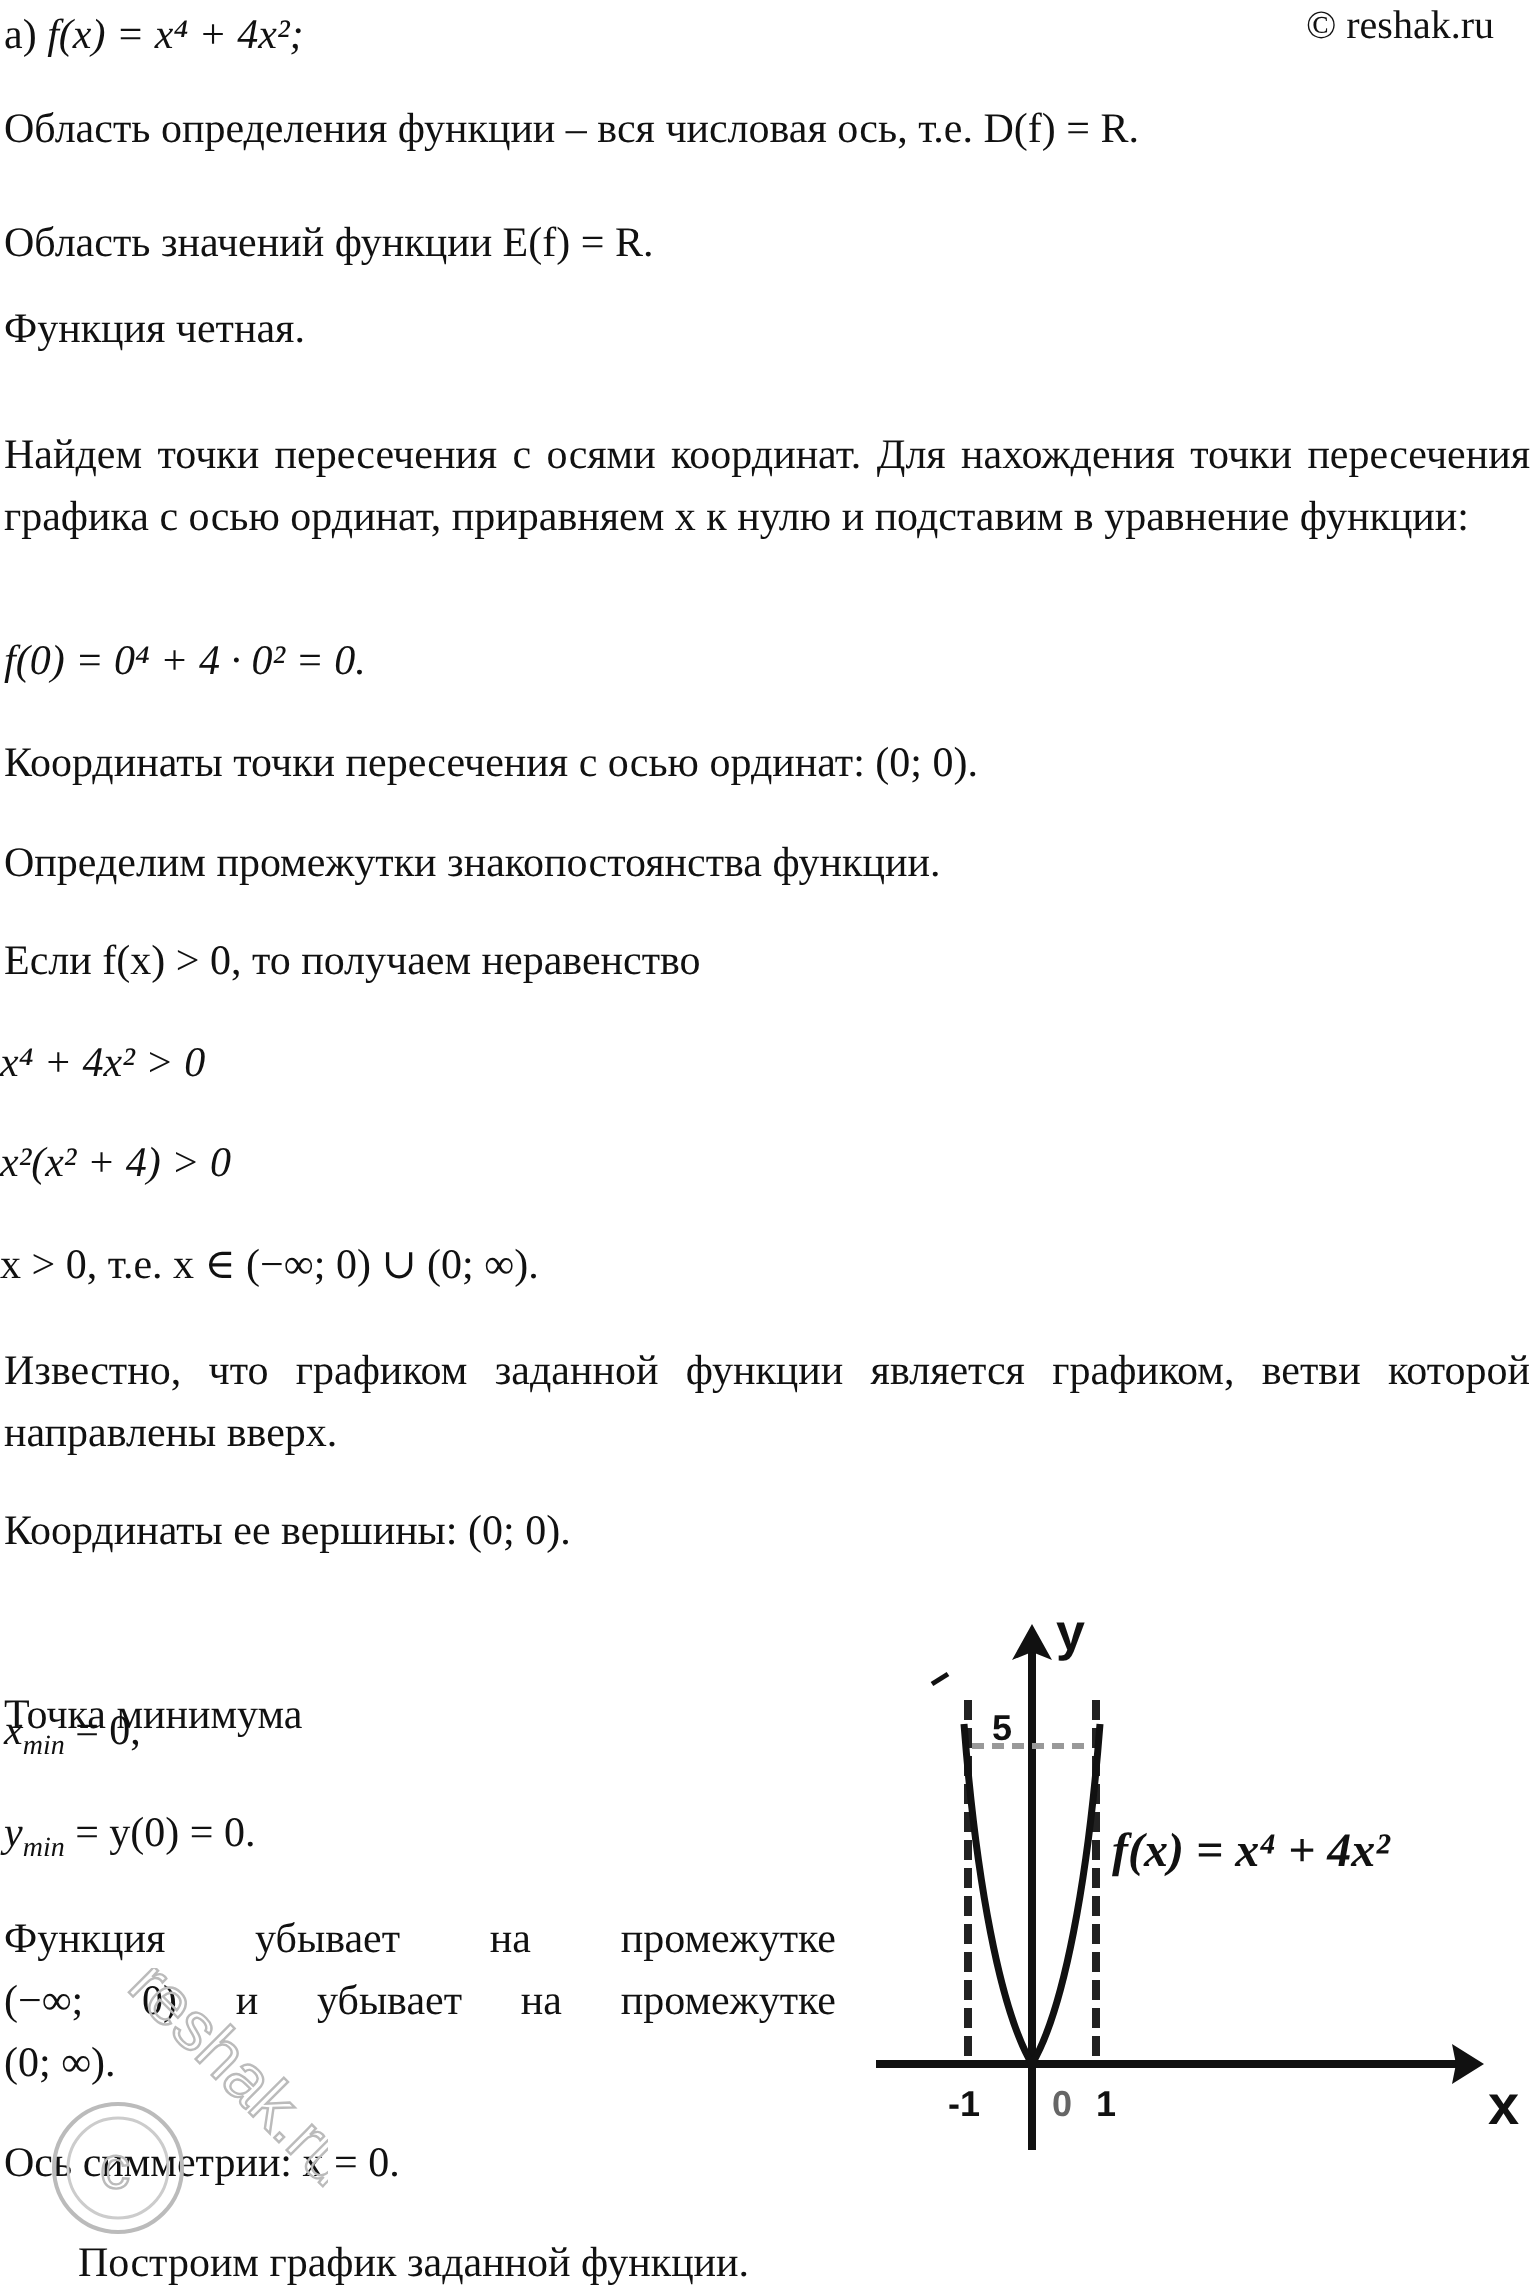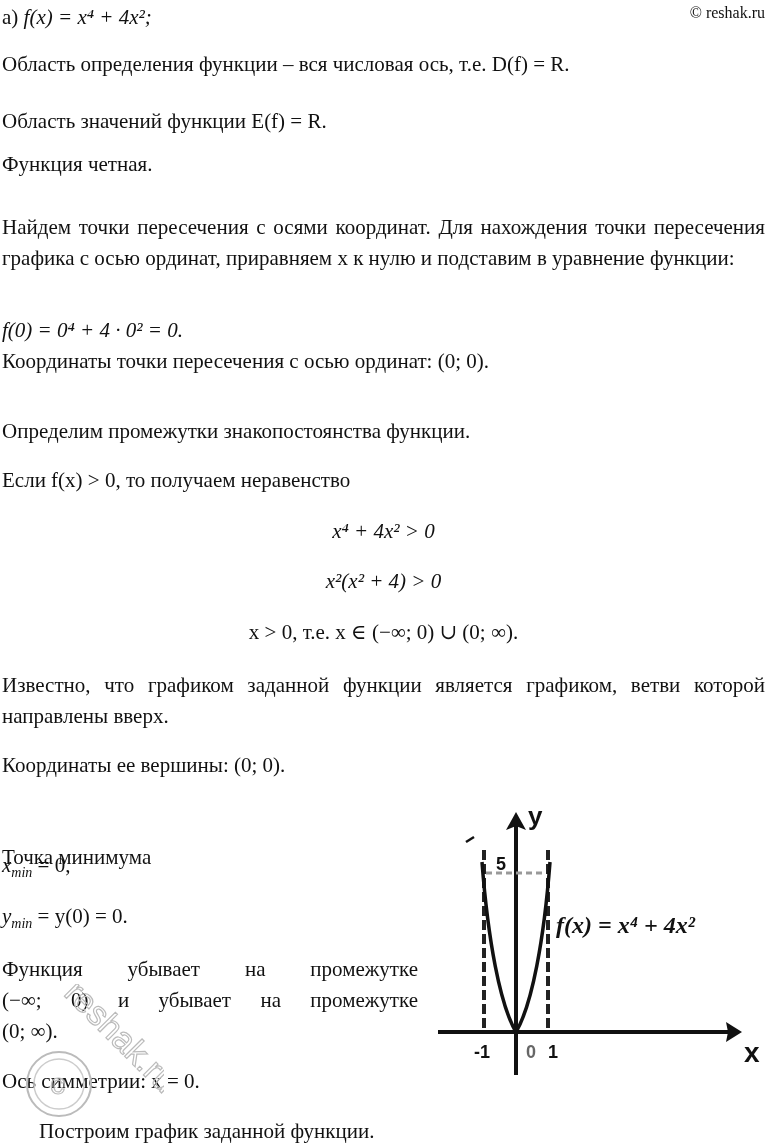--- a/index.html
+++ b/index.html
@@ -3,23 +3,23 @@
 <meta charset="utf-8">
 <style>
   html, body { margin: 0; padding: 0; background: #ffffff; }
   body {
     width: 767px; height: 1143px; position: relative; overflow: hidden;
     font-family: "Liberation Serif", "DejaVu Serif", serif;
     color: #111111; font-size: 21px;
   }
   .line { position: absolute; left: 2px; white-space: nowrap; line-height: 26px; }
   .just { position: absolute; left: 2px; right: 2px; line-height: 31px; text-align: justify; text-align-last: left; }
-  .center { position: absolute; left: 0; right: 0; text-align: center; line-height: 26px; white-space: nowrap; }
+  .center { position: absolute; left: 0; right: 0; line-height: 26px; white-space: nowrap; }
   .m { font-style: italic; }
-  .copyright { position: absolute; right: 2px; top: 0; font-size: 16px; line-height: 26px; }
+  .copyright { position: absolute; right: 20px; top: 0; font-size: 20px; line-height: 26px; }
   .narrow { position: absolute; left: 2px; width: 416px; line-height: 31px; text-align: justify; text-align-last: justify; }
   .narrow-last { position: absolute; left: 2px; width: 416px; line-height: 31px; white-space: nowrap; }
   .watermark { position: absolute; left: 14px; top: 984px; width: 150px; height: 150px; pointer-events: none; }
   .graph { position: absolute; left: 432px; top: 790px; width: 335px; height: 290px; }
 </style>
 </head>
 <body>
 
 <div class="copyright">© reshak.ru</div>
 
@@ -28,21 +28,21 @@
   <span class="m">f(x) = x⁴ + 4x²;</span>
 </div>
 
 <div class="line" style="top:51px;">Область определения функции – вся числовая ось, т.е. D(f) = R.</div>
 <div class="line" style="top:108px;">Область значений функции E(f) = R.</div>
 <div class="line" style="top:151px;">Функция четная.</div>
 
 <div class="just" style="top:212px;">Найдем точки пересечения с осями координат. Для нахождения точки пересечения графика с осью ординат, приравняем x к нулю и подставим в уравнение функции:</div>
 
 <div class="line m" style="top:317px;">f(0) = 0⁴ + 4 · 0² = 0.</div>
-<div class="line" style="top:348px;text-align:center;">Координаты точки пересечения с осью ординат: (0; 0).</div>
+<div class="line" style="top:368px;text-align:center;">Координаты точки пересечения с осью ординат: (0; 0).</div>
 <div class="line" style="top:418px;">Определим промежутки знакопостоянства функции.</div>
 <div class="line" style="top:467px;">Если f(x) &gt; 0, то получаем неравенство</div>
 
 <div class="center m" style="top:518px;">x⁴ + 4x² &gt; 0</div>
 <div class="center m" style="top:568px;">x²(x² + 4) &gt; 0</div>
 <div class="center" style="top:619px;">x &gt; 0, т.е. x ∈ (−∞; 0) ∪ (0; ∞).</div>
 
 <div class="just" style="top:670px;">Известно, что графиком заданной функции является графиком, ветви которой направлены вверх.</div>
 
 <div class="line" style="top:752px;">Координаты ее вершины: (0; 0).</div>

